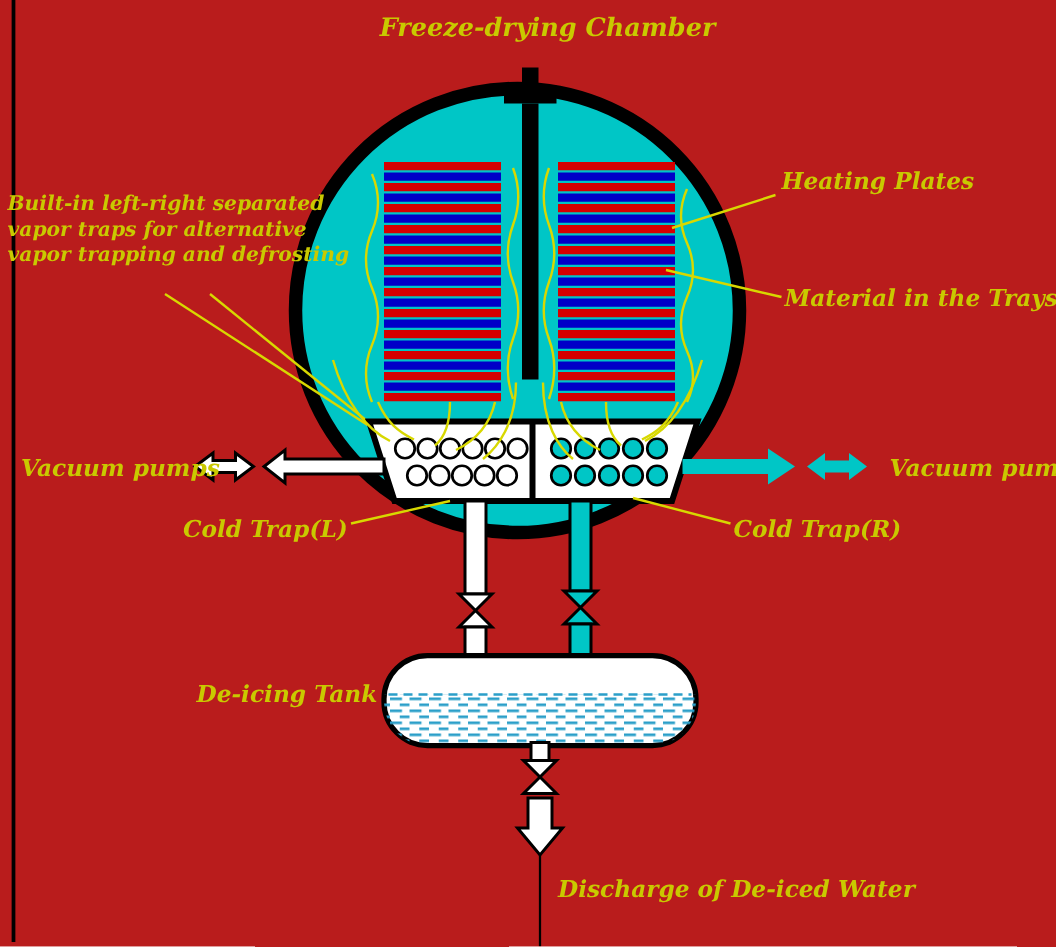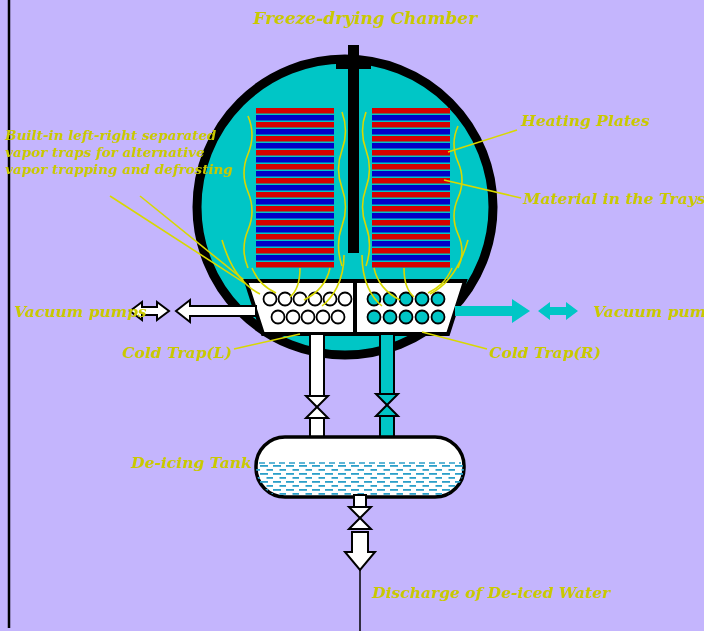--- a/index.html
+++ b/index.html
@@ -1,16 +1,16 @@
 <!DOCTYPE html>
 <html><head>
 <meta charset="utf-8">
 <style>
   html,body{margin:0;padding:0;background:#ffffff;}
-  .stage{position:relative;width:704px;height:631px;background:#c4b5fd;overflow:hidden;
+  .stage{position:relative;width:704px;height:631px;background:#b91c1c;overflow:hidden;
          font-family:"DejaVu Serif", serif;}
   svg{position:absolute;left:0;top:0;}
   .lbl{font:italic bold 15.5px "DejaVu Serif", serif; fill:#C9C900;}
   .lbl-title{font:italic bold 17px "DejaVu Serif", serif; fill:#C9C900;}
   .lbl-sm{font:italic bold 13.5px "DejaVu Serif", serif; fill:#C9C900;}
   .leader{stroke:#D8D800;stroke-width:1.6;fill:none;}
   .vapor{stroke:#D8D800;stroke-width:1.6;fill:none;}
 </style>
 </head>
 <body>

